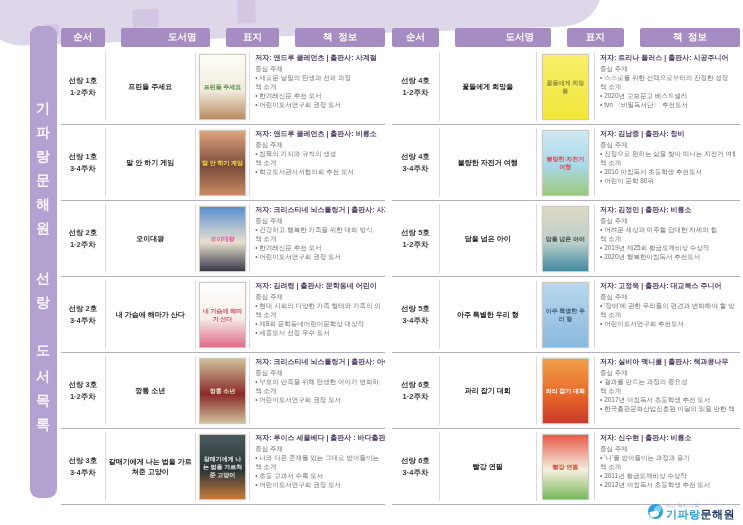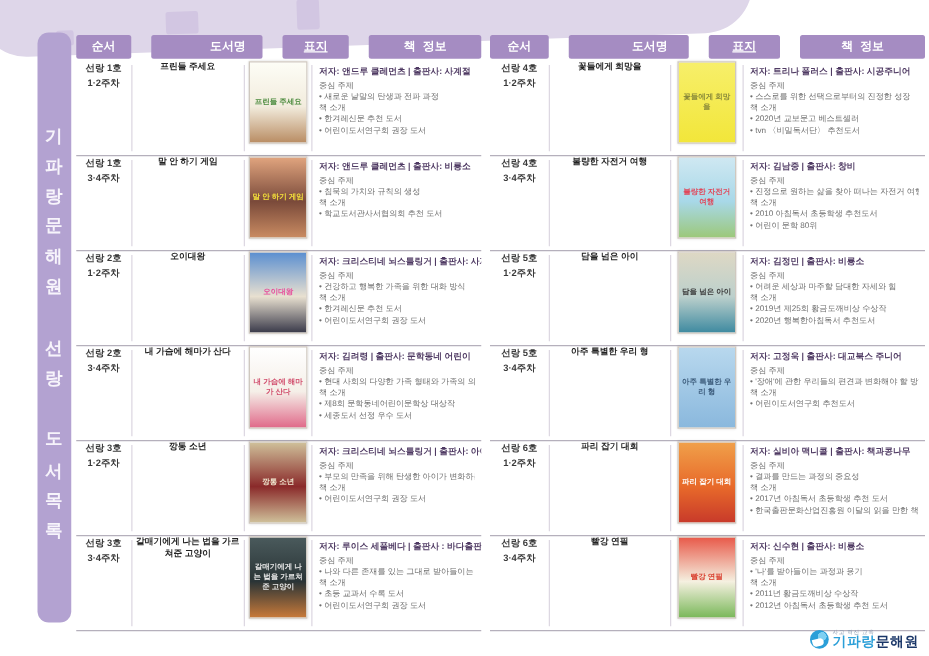--- a/index.html
+++ b/index.html
@@ -39,26 +39,26 @@
   .tables{position:absolute;left:61px;top:28px;display:flex;gap:7px;z-index:2;}
   .btable{background:transparent;}
   .btable.t0{width:324px;}
   .btable.t1{width:348px;}
   .thead{display:flex;gap:16px;margin-bottom:2px;}
   .hcell{height:19px;background:var(--header-purple);color:#fff;font-weight:bold;
          font-size:9.5px;display:flex;align-items:center;justify-content:center;
          border-radius:2px;}
   .hcell.w0{width:13.5%;}
   .hcell.w1{width:27.5%;padding-left:34px;}
-  .hcell.w2{width:16.5%;text-decoration:underline;}
+  .hcell.w2{width:16.5%;}
   .hcell.w3{flex:1;font-family:Liberation Mono, monospace;}
 
   .row{height:76px;display:flex;align-items:stretch;border-bottom:1px solid var(--row-line);}
   .vsep{width:1px;background:var(--col-line);margin:3px 0;}
-  .cell{display:flex;flex-direction:column;align-items:center;justify-content:flex-start;}
+  .cell{display:flex;flex-direction:column;align-items:center;justify-content:center;}
   .c-order{width:13.5%;font-size:7.5px;font-weight:bold;color:#3a3a3a;line-height:12px;text-align:center;}
   .c-title{width:27.5%;font-size:7px;font-weight:bold;color:#222;text-align:center;
            padding:0 3px;line-height:10px;}
   .c-cover{width:16.5%;}
   .cover{width:47px;height:66px;border:1px solid #cfc8bf;box-shadow:0 0 2px rgba(0,0,0,.15);
          display:flex;align-items:center;justify-content:center;text-align:center;}
   .cover-label{font-size:6px;font-weight:bold;line-height:8px;padding:2px;}
   .c-info{flex:1;align-items:flex-start;justify-content:flex-start;padding:4px 5px;overflow:hidden;}
   .author{font-size:7px;font-weight:bold;color:var(--author-text);line-height:10px;
           margin-bottom:1px;white-space:nowrap;}

